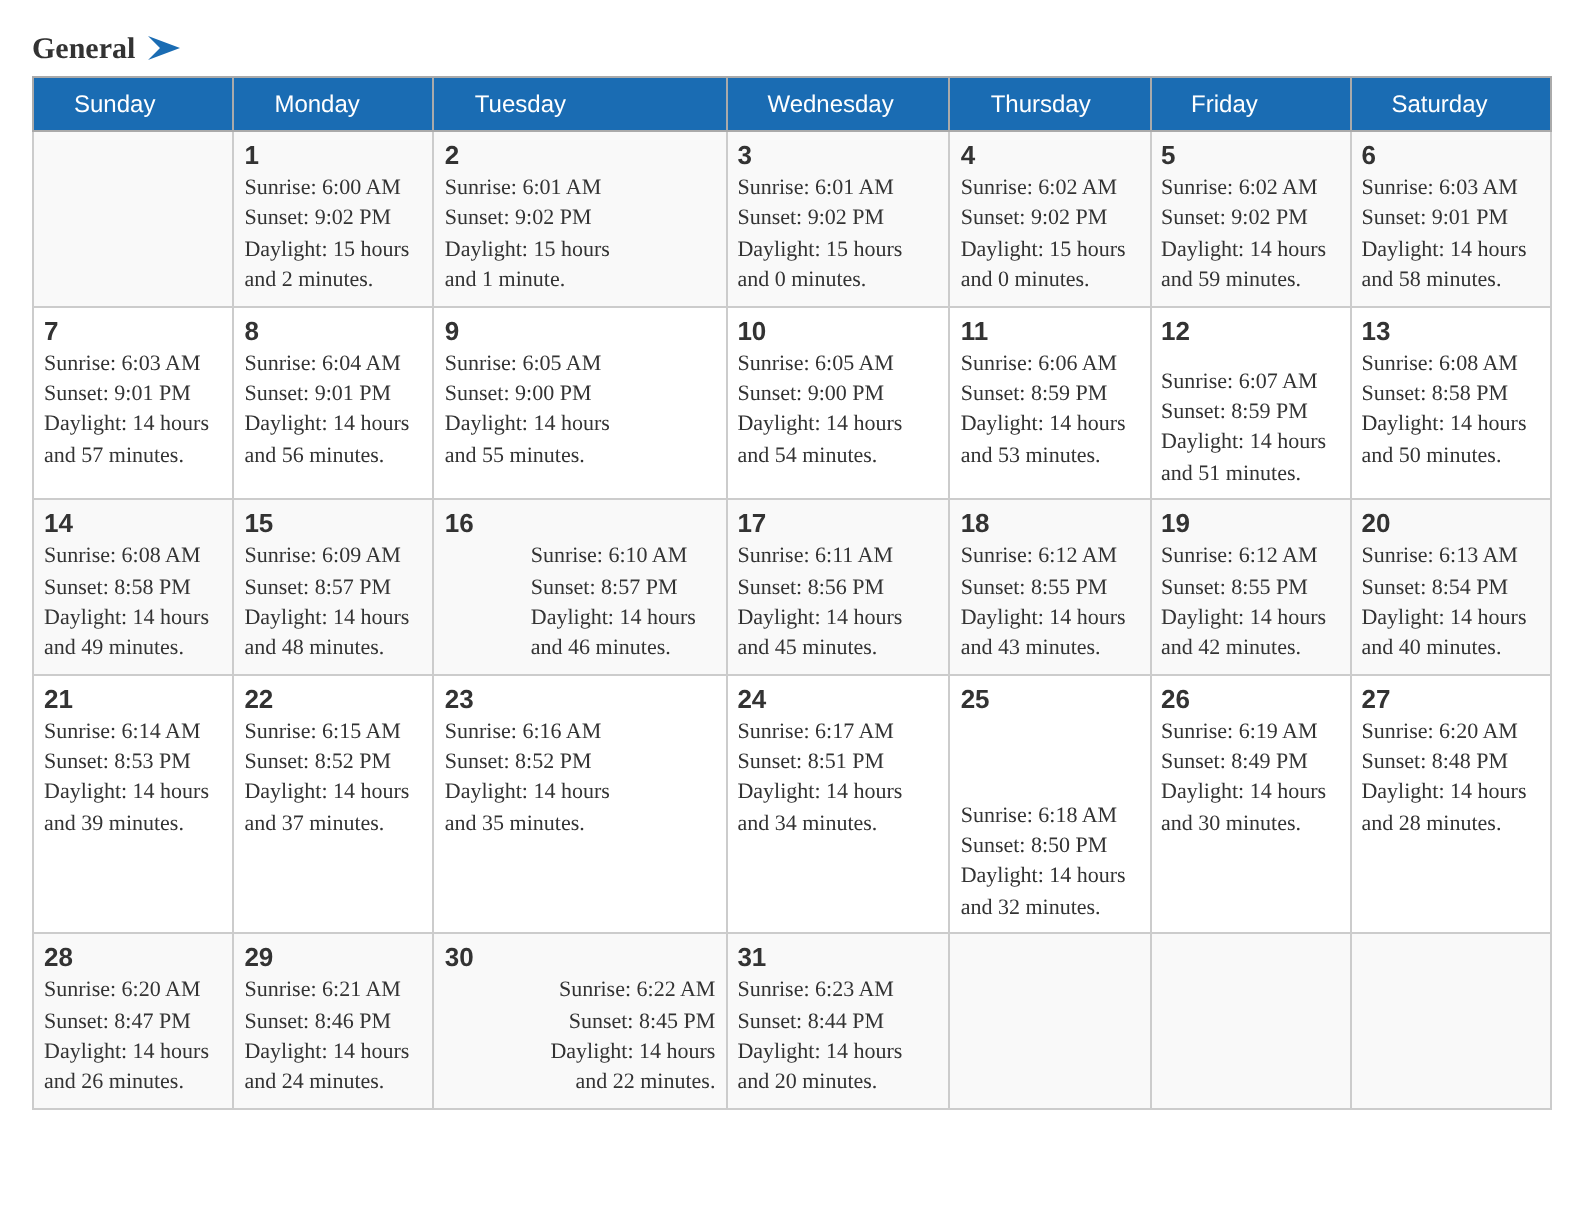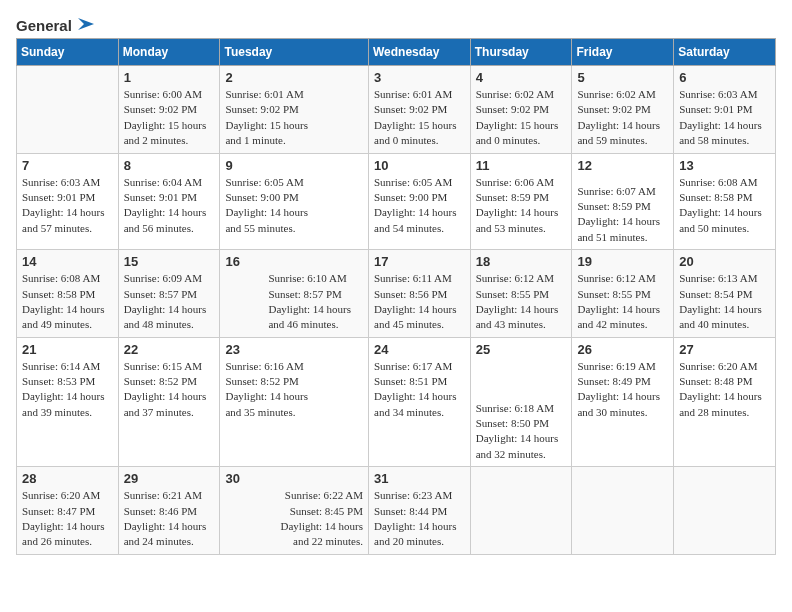--- a/index.html
+++ b/index.html
@@ -35,24 +35,24 @@
       color: #333;
     }
     table {
       width: 100%;
       border-collapse: collapse;
       font-size: 11px;
     }
     thead tr th {
       background-color: #1a6cb3;
       color: #fff;
-      padding: 6px 4px;
+      padding: 6px 20px;
       text-align: left;
       font-size: 12px;
-      font-weight: bold;
+      font-weight: normal;
       border: 1px solid #aaa;
     }
     tbody tr td {
       vertical-align: top;
       padding: 4px 5px;
       border: 1px solid #ccc;
       min-height: 80px;
       background: #fff;
     }
     tbody tr:nth-child(odd) td {
@@ -73,21 +73,21 @@
     }
     .empty-cell {
       background: #f9f9f9;
     }
   </style>
 </head>
 <body>
 
 <div class="header-area">
   <div class="logo">
-    <div style="display:flex;align-items:center;">
+    <div style="display:flex;align-items:center;font-family:Liberation Serif, serif;">
       <span style="color:#333;font-size:15px;font-weight:bold;">General</span>
       <svg width="22" height="18" viewBox="0 0 22 18" style="margin:0 2px;">
         <polygon points="4,2 20,8 4,14 10,8" fill="#1a6cb3"></polygon>
       </svg>
     </div>
     <span style="color:#1a6cb3;font-size:15px;font-weight:bold;margin-top:-4px;"></span>
   </div>
   <div class="title-area">
     <div class="main-title"></div>
     <div class="subtitle"></div>

